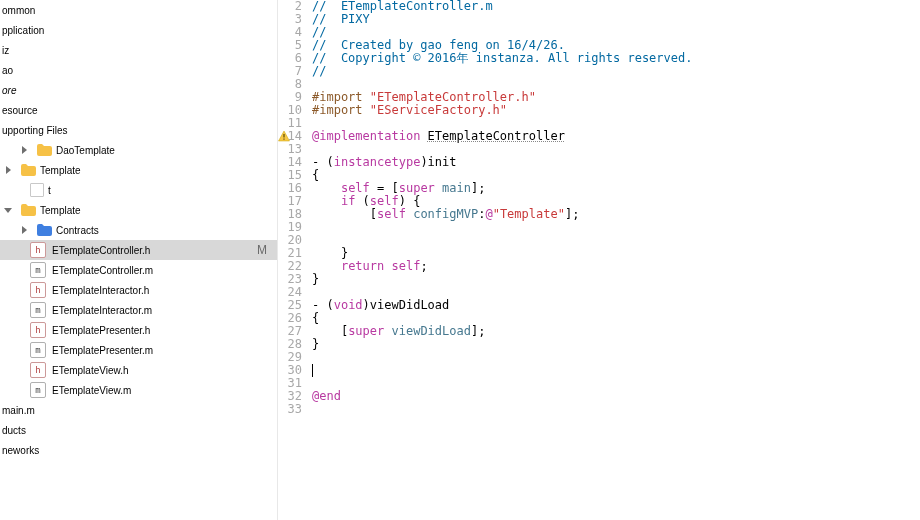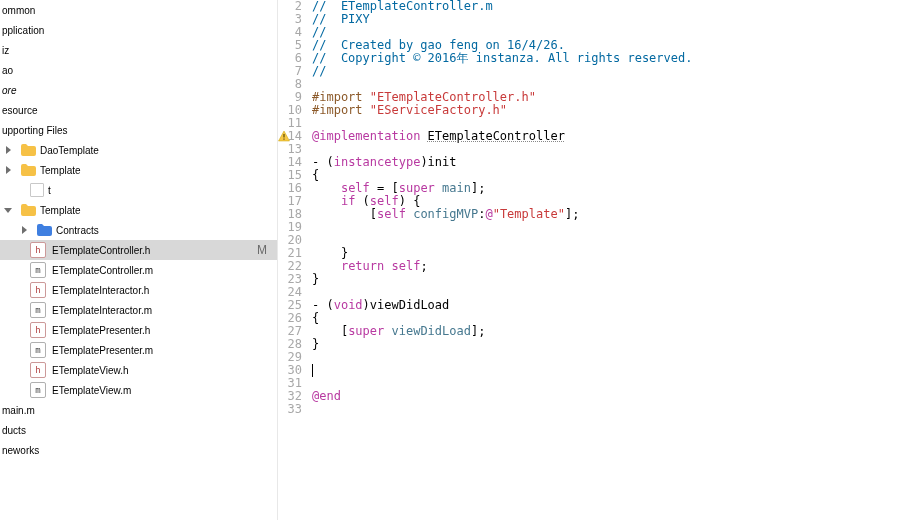--- a/index.html
+++ b/index.html
@@ -60,21 +60,21 @@
         <span class="tree-label">ore</span>
       </div>
       <div class="tree-row" style="padding-left: 0px;">
         <span style="width:2px;display:inline-block"></span>
         <span class="tree-label">esource</span>
       </div>
       <div class="tree-row" style="padding-left: 0px;">
         <span style="width:2px;display:inline-block"></span>
         <span class="tree-label">upporting Files</span>
       </div>
-      <div class="tree-row" style="padding-left: 0px;">
+      <div class="tree-row" style="padding-left: 16px;">
         <span class="icon disclosure">
           <svg viewBox="0 0 8 8">
             <polygon points="2,0 7,4 2,8" fill="#6f6f6f"></polygon>
           </svg>
         </span>
         <span class="icon folder">
           <svg viewBox="0 0 15 12">
             <path d="M0 2 Q0 0 2 0 L5 0 L7 2 L13 2 Q15 2 15 4 L15 10 Q15 12 13 12 L2 12 Q0 12 0 10 Z" fill="#f6c146"></path>
           </svg>
         </span>

